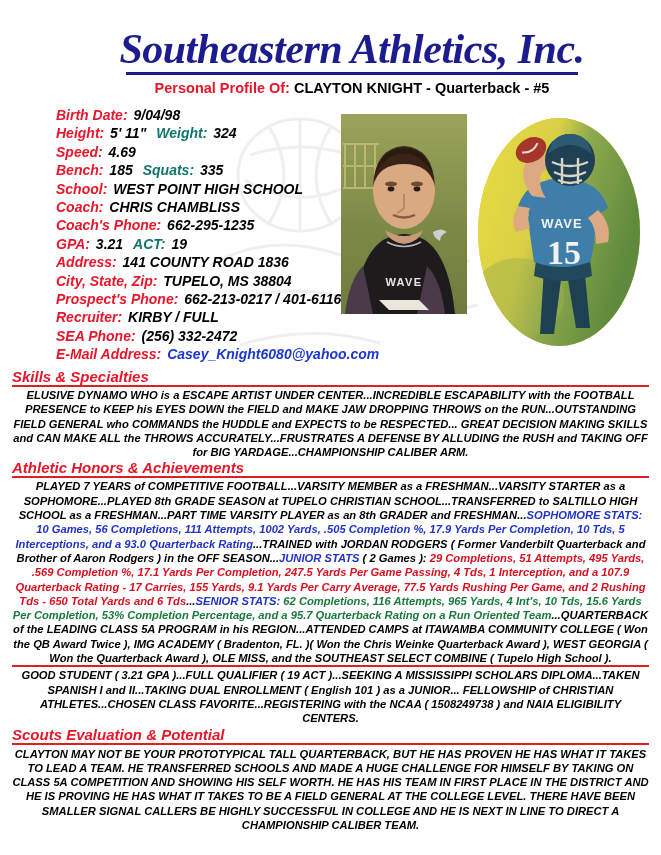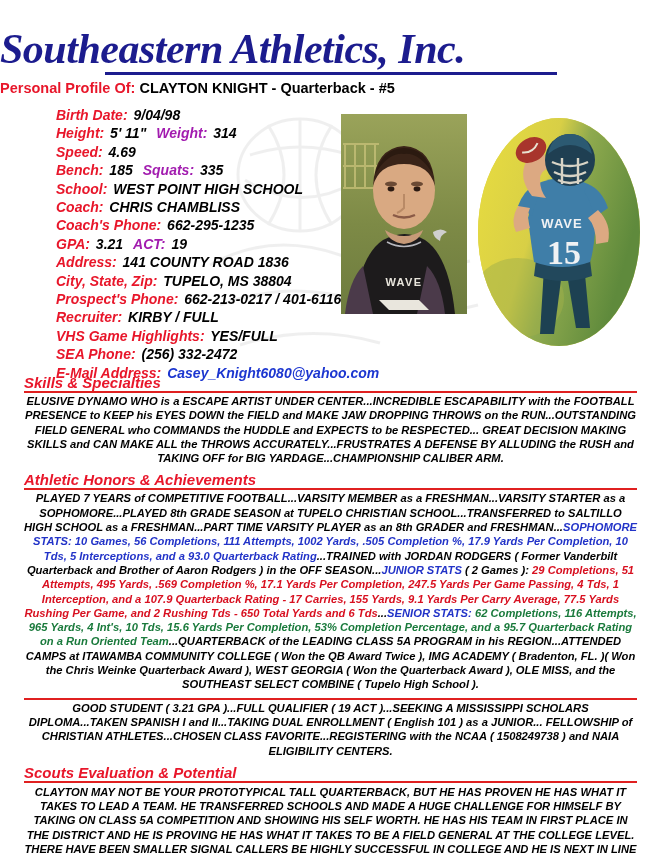--- a/index.html
+++ b/index.html
@@ -29,21 +29,21 @@
     width: 380px;
     height: 300px;
     opacity: 0.085;
     pointer-events: none;
     z-index: 0;
   }
 
   .content { position: relative; z-index: 2; }
 
   
-  .header { padding-top: 28px; }
+  .header { text-align: center; padding-top: 28px; padding-left: 43px; }
 
   .company-title {
     font-family: "Liberation Serif", serif;
     font-style: italic;
     font-weight: bold;
     font-size: 42px;
     color: #1c1c8e;
     letter-spacing: -0.5px;
     line-height: 1.0;
     display: inline-block;
@@ -84,21 +84,21 @@
     font-size: 14px;
     font-weight: bold;
     font-style: italic;
     line-height: 18.4px;
     white-space: nowrap;
     color: #000;
   }
   .info-row .lbl { color: #e8162a; }
   .info-row .val { color: #000; padding-left: 2px; }
   .info-row .val.email { color: #1c36d0; }
-  .info-row .lbl2 { color: #a21caf; padding-left: 10px; text-align: center; }
+  .info-row .lbl2 { color: #0f766e; padding-left: 10px; text-align: center; }
 
   
   .photo-head {
     position: absolute;
     left: 341px;
     top: 8px;
     width: 126px;
     height: 200px;
     overflow: hidden;
     background: #7d8a46;
@@ -108,21 +108,21 @@
     left: 478px;
     top: 12px;
     width: 162px;
     height: 228px;
     border-radius: 50%;
     overflow: hidden;
     background: #d9cf4a;
   }
 
   
-  .section { margin-top: 6px; padding: 0 24px; }
+  .section { padding: 0 12px; }
 
   .section-title {
     font-size: 15px;
     font-weight: bold;
     font-style: italic;
     color: #e8162a;
     line-height: 17px;
     display: block;
   }
   .section-rule {
@@ -180,32 +180,31 @@
       <div class="profile-line">
         <span class="profile-label">Personal  Profile Of:</span>
         <span class="profile-name">CLAYTON KNIGHT - Quarterback - #5</span>
       </div>
     </div>
 
     <div class="info-area">
 
       <div class="info-list" id="info-list">
           <div class="info-row"><span class="lbl">Birth Date:</span><span class="val"> 9/04/98</span></div>
-          <div class="info-row"><span class="lbl">Height:</span><span class="val"> 5' 11"</span><span class="lbl2">Weight:</span><span class="val"> 314</span></div>
+          <div class="info-row"><span class="lbl">Height:</span><span class="val"> 5' 11"</span><span class="lbl2">Weight:</span><span class="val"> 324</span></div>
           <div class="info-row"><span class="lbl">Speed:</span><span class="val"> 4.69</span></div>
           <div class="info-row"><span class="lbl">Bench:</span><span class="val"> 185</span><span class="lbl2">Squats:</span><span class="val"> 335</span></div>
           <div class="info-row"><span class="lbl">School:</span><span class="val"> WEST POINT HIGH SCHOOL</span></div>
           <div class="info-row"><span class="lbl">Coach:</span><span class="val"> CHRIS CHAMBLISS</span></div>
           <div class="info-row"><span class="lbl">Coach's Phone:</span><span class="val"> 662-295-1235</span></div>
           <div class="info-row"><span class="lbl">GPA:</span><span class="val"> 3.21</span><span class="lbl2">ACT:</span><span class="val"> 19</span></div>
           <div class="info-row"><span class="lbl">Address:</span><span class="val"> 141 COUNTY ROAD 1836</span></div>
           <div class="info-row"><span class="lbl">City, State, Zip:</span><span class="val"> TUPELO, MS  38804</span></div>
           <div class="info-row"><span class="lbl">Prospect's Phone:</span><span class="val"> 662-213-0217 / 401-6116</span></div>
           <div class="info-row"><span class="lbl">Recruiter:</span><span class="val"> KIRBY / FULL</span></div>
-          <div class="info-row"><span class="lbl">VHS Game Highlights:</span><span class="val"> YES/FULL</span></div>
           <div class="info-row"><span class="lbl">SEA Phone:</span><span class="val"> (256) 332-2472</span></div>
           <div class="info-row"><span class="lbl">E-Mail Address:</span><span class="val email"> Casey_Knight6080@yahoo.com</span></div>
         </div>
 
       <div class="photo-head">
         <svg viewBox="0 0 126 200" width="126" height="200">
           <defs>
             <linearGradient id="fieldg" x1="0" y1="0" x2="0" y2="1">
               <stop offset="0" stop-color="#9aa35a"></stop>
               <stop offset="0.55" stop-color="#7d8a46"></stop>

